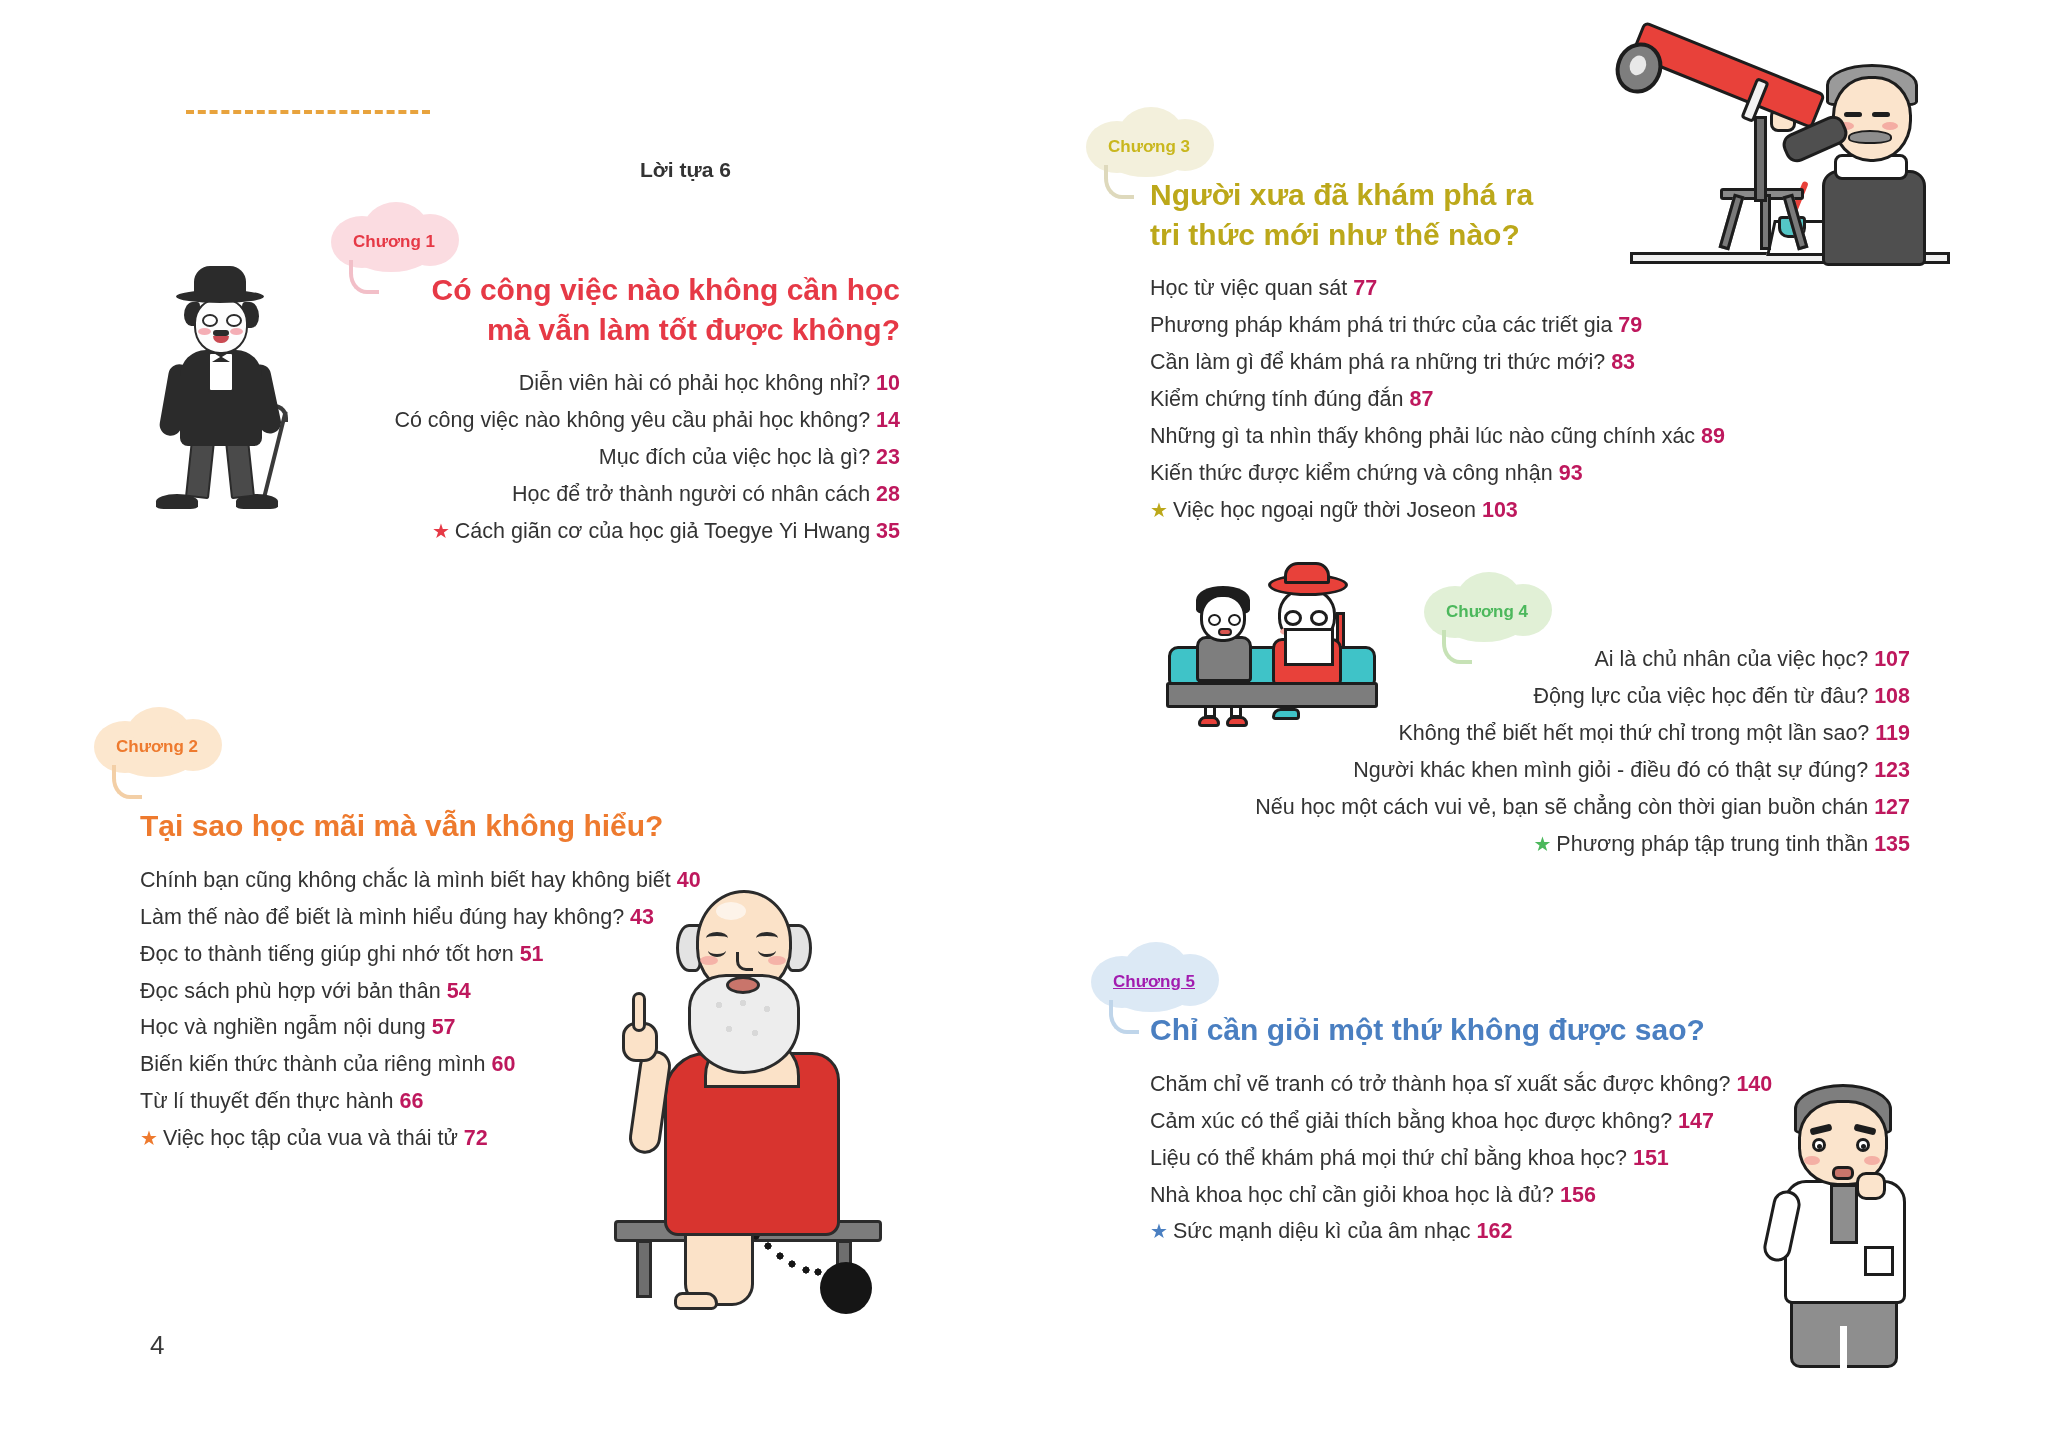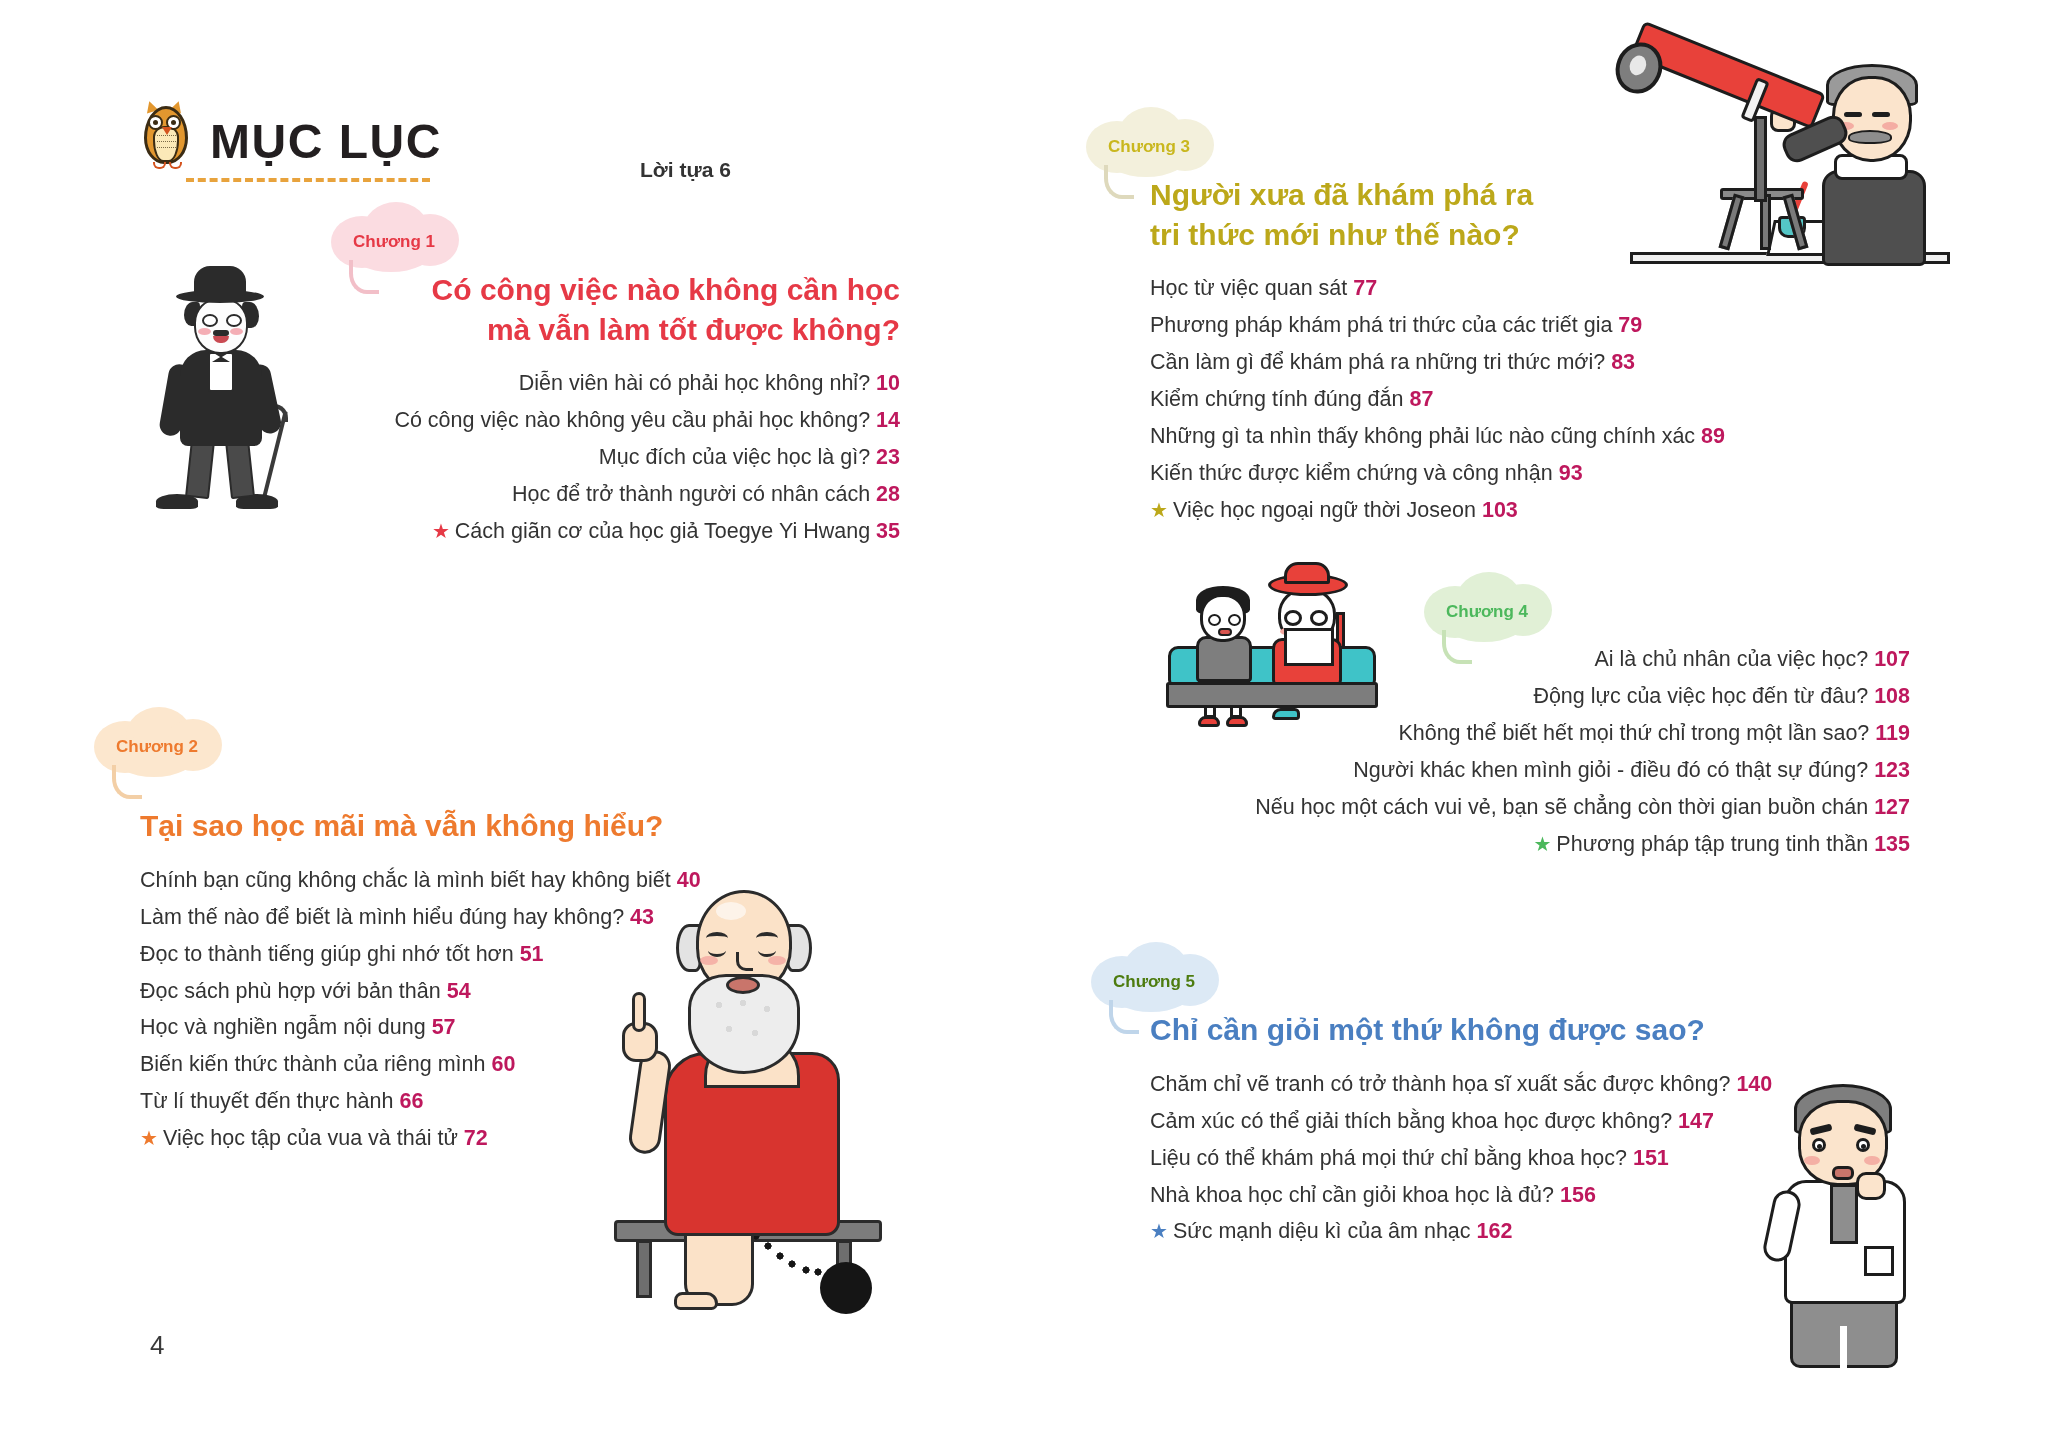--- a/index.html
+++ b/index.html
@@ -224,21 +224,21 @@
 
   .ch4 .chapter-heading { color: #4CB85C; }
   .ch4 .star { color: #4CB85C; }
   .cloud-4 .puff { background: #E1F0D6; }
   .cloud-4 .label { color: #4CB85C; }
   .cloud-4 .tail { border-color: #C7E2B6; }
 
   .ch5 .chapter-heading { color: #4A7FC1; }
   .ch5 .star { color: #4A7FC1; }
   .cloud-5 .puff { background: #DCE9F5; }
-  .cloud-5 .label { color: #4d7c0f; }
+  .cloud-5 .label { color: #a21caf; text-decoration: underline; }
   .cloud-5 .tail { border-color: #BFD5EA; }
 
   
   #chapter-1 { left: 300px; top: 270px; width: 600px; }
   #cloud-1   { left: 325px; top: 200px; }
 
   #chapter-2 { left: 140px; top: 780px; width: 560px; margin-top: 26px; }
   #cloud-2   { left: 88px;  top: 705px; }
 
   #chapter-3 { left: 1150px; top: 175px; width: 760px; }
@@ -772,39 +772,20 @@
   }
   #illus-scientist .gap {
     position: absolute; left: 80px; top: 246px;
     width: 7px; height: 42px; background: #ffffff;
   }
 </style>
 </head>
 <body>
 
 <div id="toc-header">
-  <div class="title-row">
-    <span class="owl">
-      <span class="tuft l"></span>
-        <span class="tuft r"></span>
-      <span class="body"></span>
-      <span class="belly"></span>
-      <span class="stripes">
-          <i></i>
-          <i></i>
-          <i></i>
-        </span>
-      <span class="eye l"></span>
-        <span class="eye r"></span>
-      <span class="beak"></span>
-      <span class="foot l"></span>
-        <span class="foot r"></span>
-    </span>
-    <span id="toc-title">MỤC LỤC</span>
-  </div>
   <div id="toc-underline"></div>
 </div>
 
 <div id="preface">Lời tựa 6</div>
 
 <div class="illus" id="illus-chaplin">
   <span class="cane"></span>
     <span class="cane-hook"></span>
   <span class="arm-l"></span>
     <span class="arm-r"></span>

